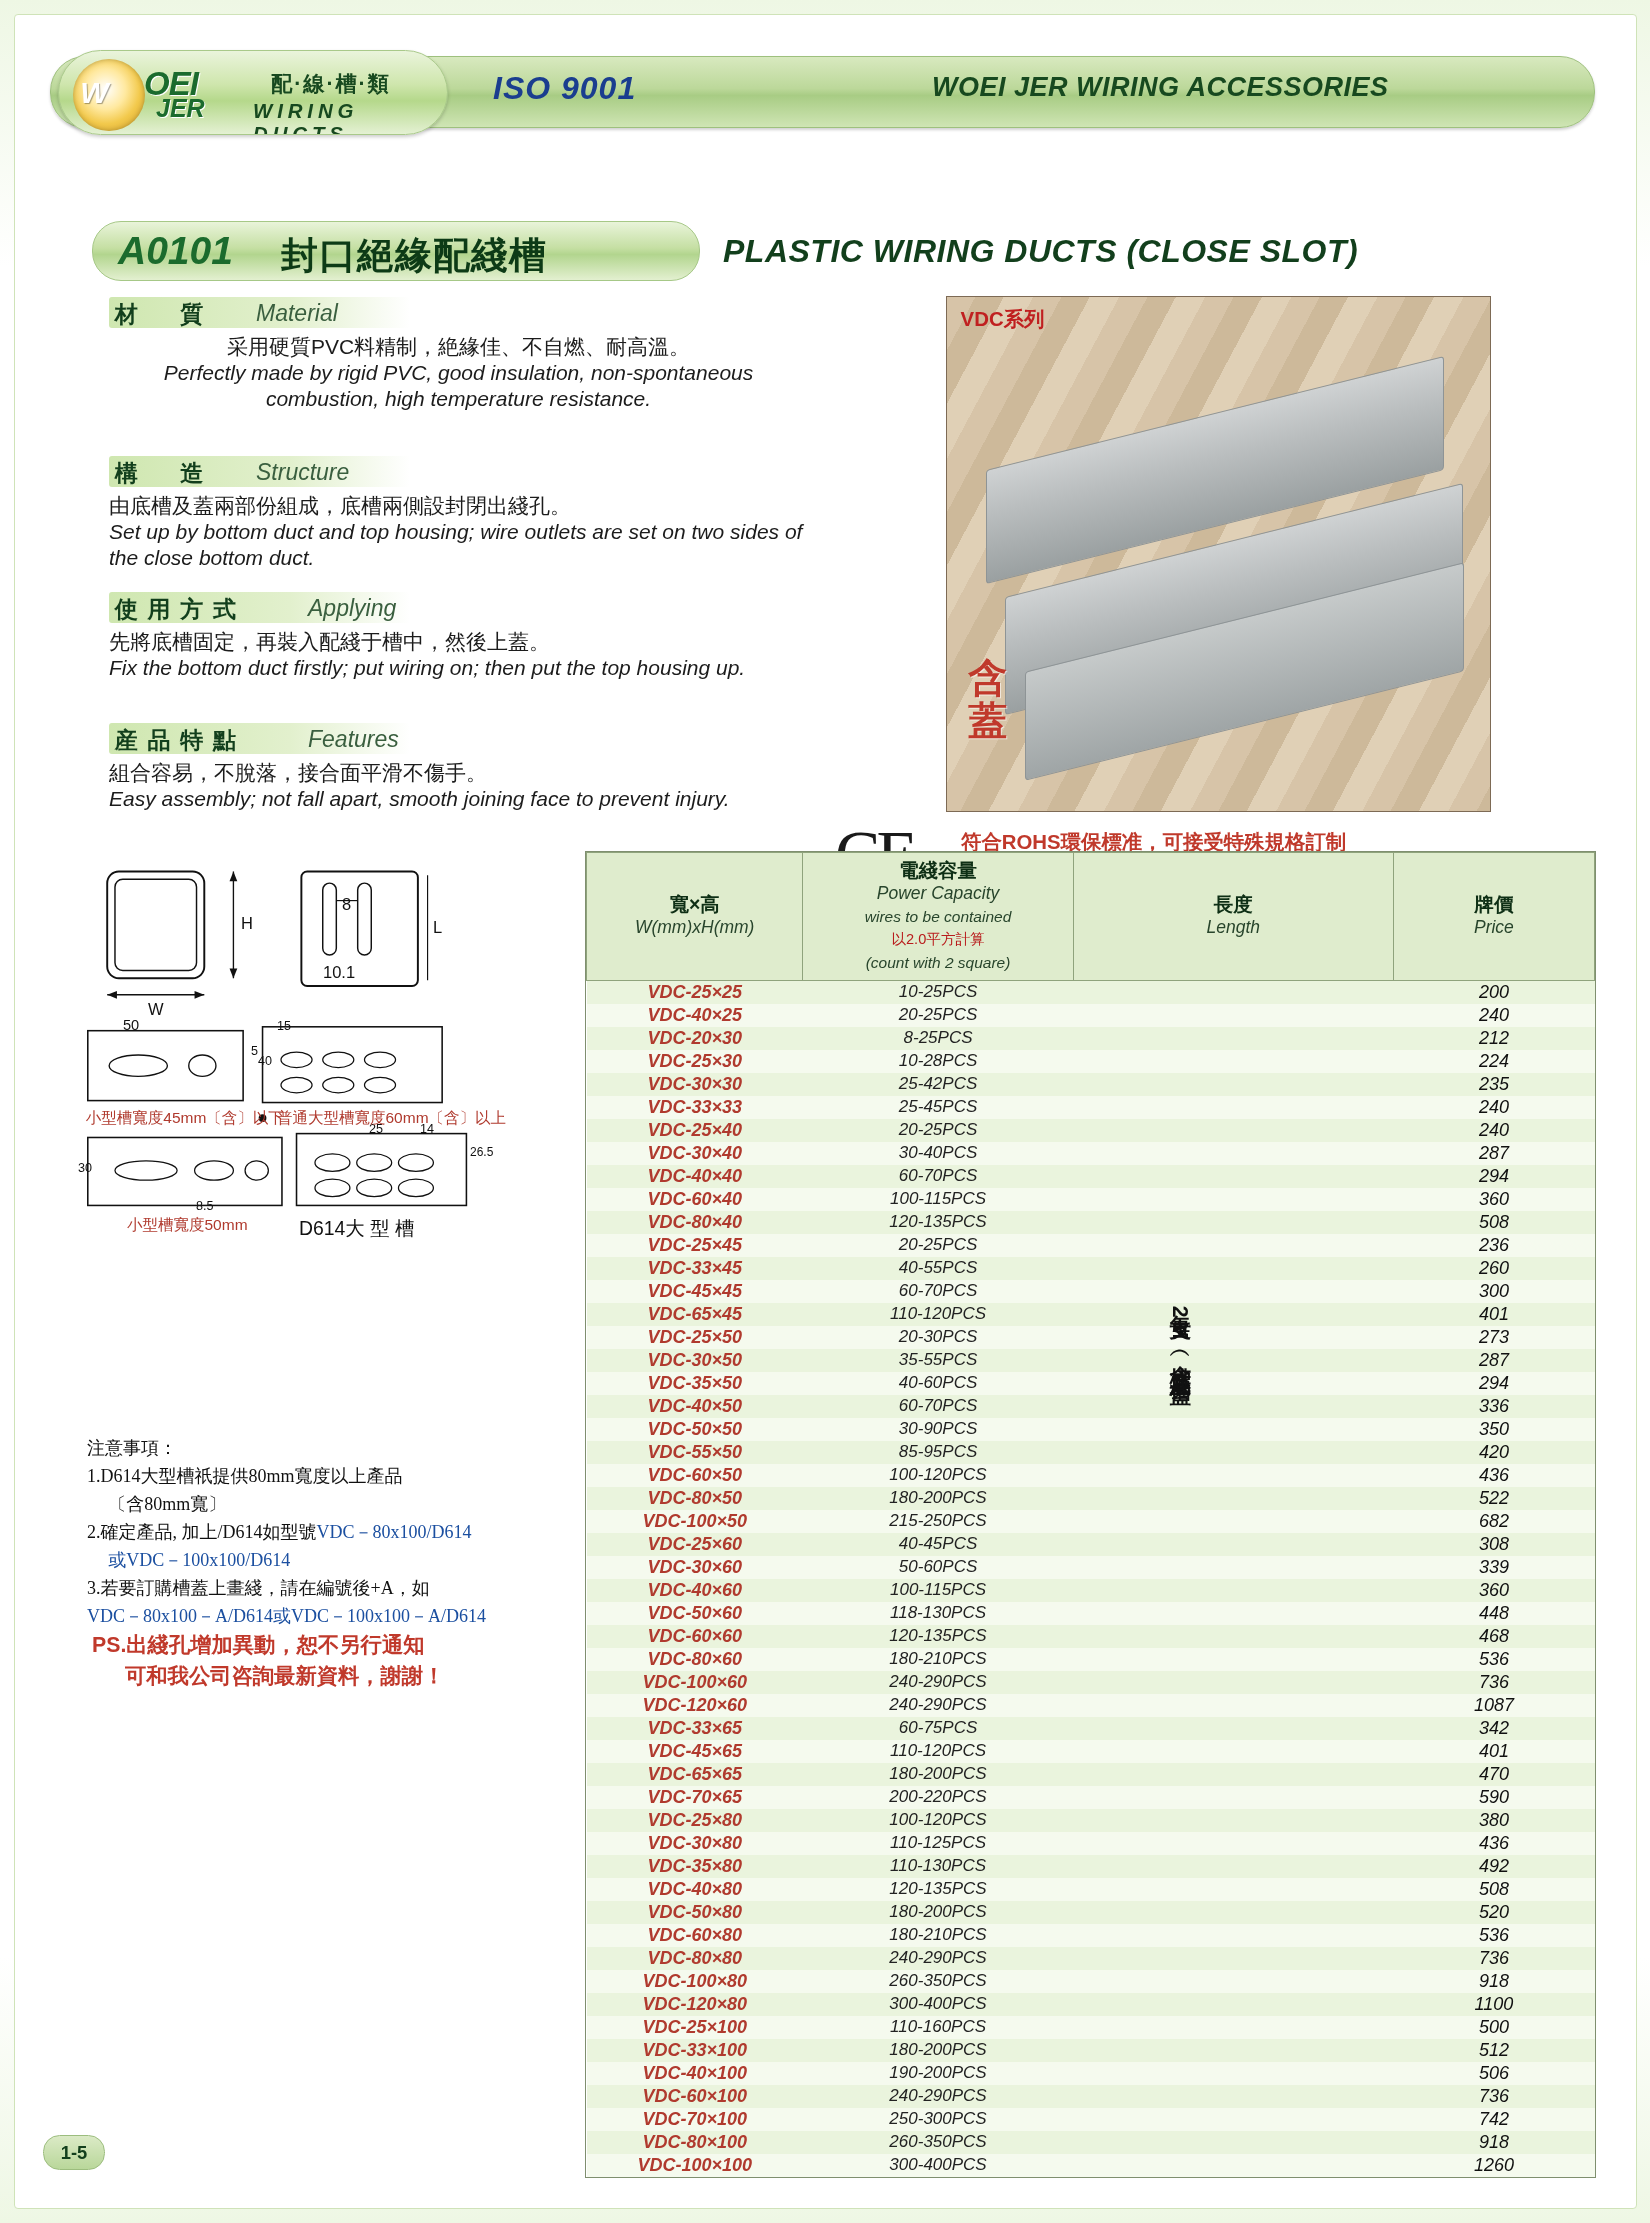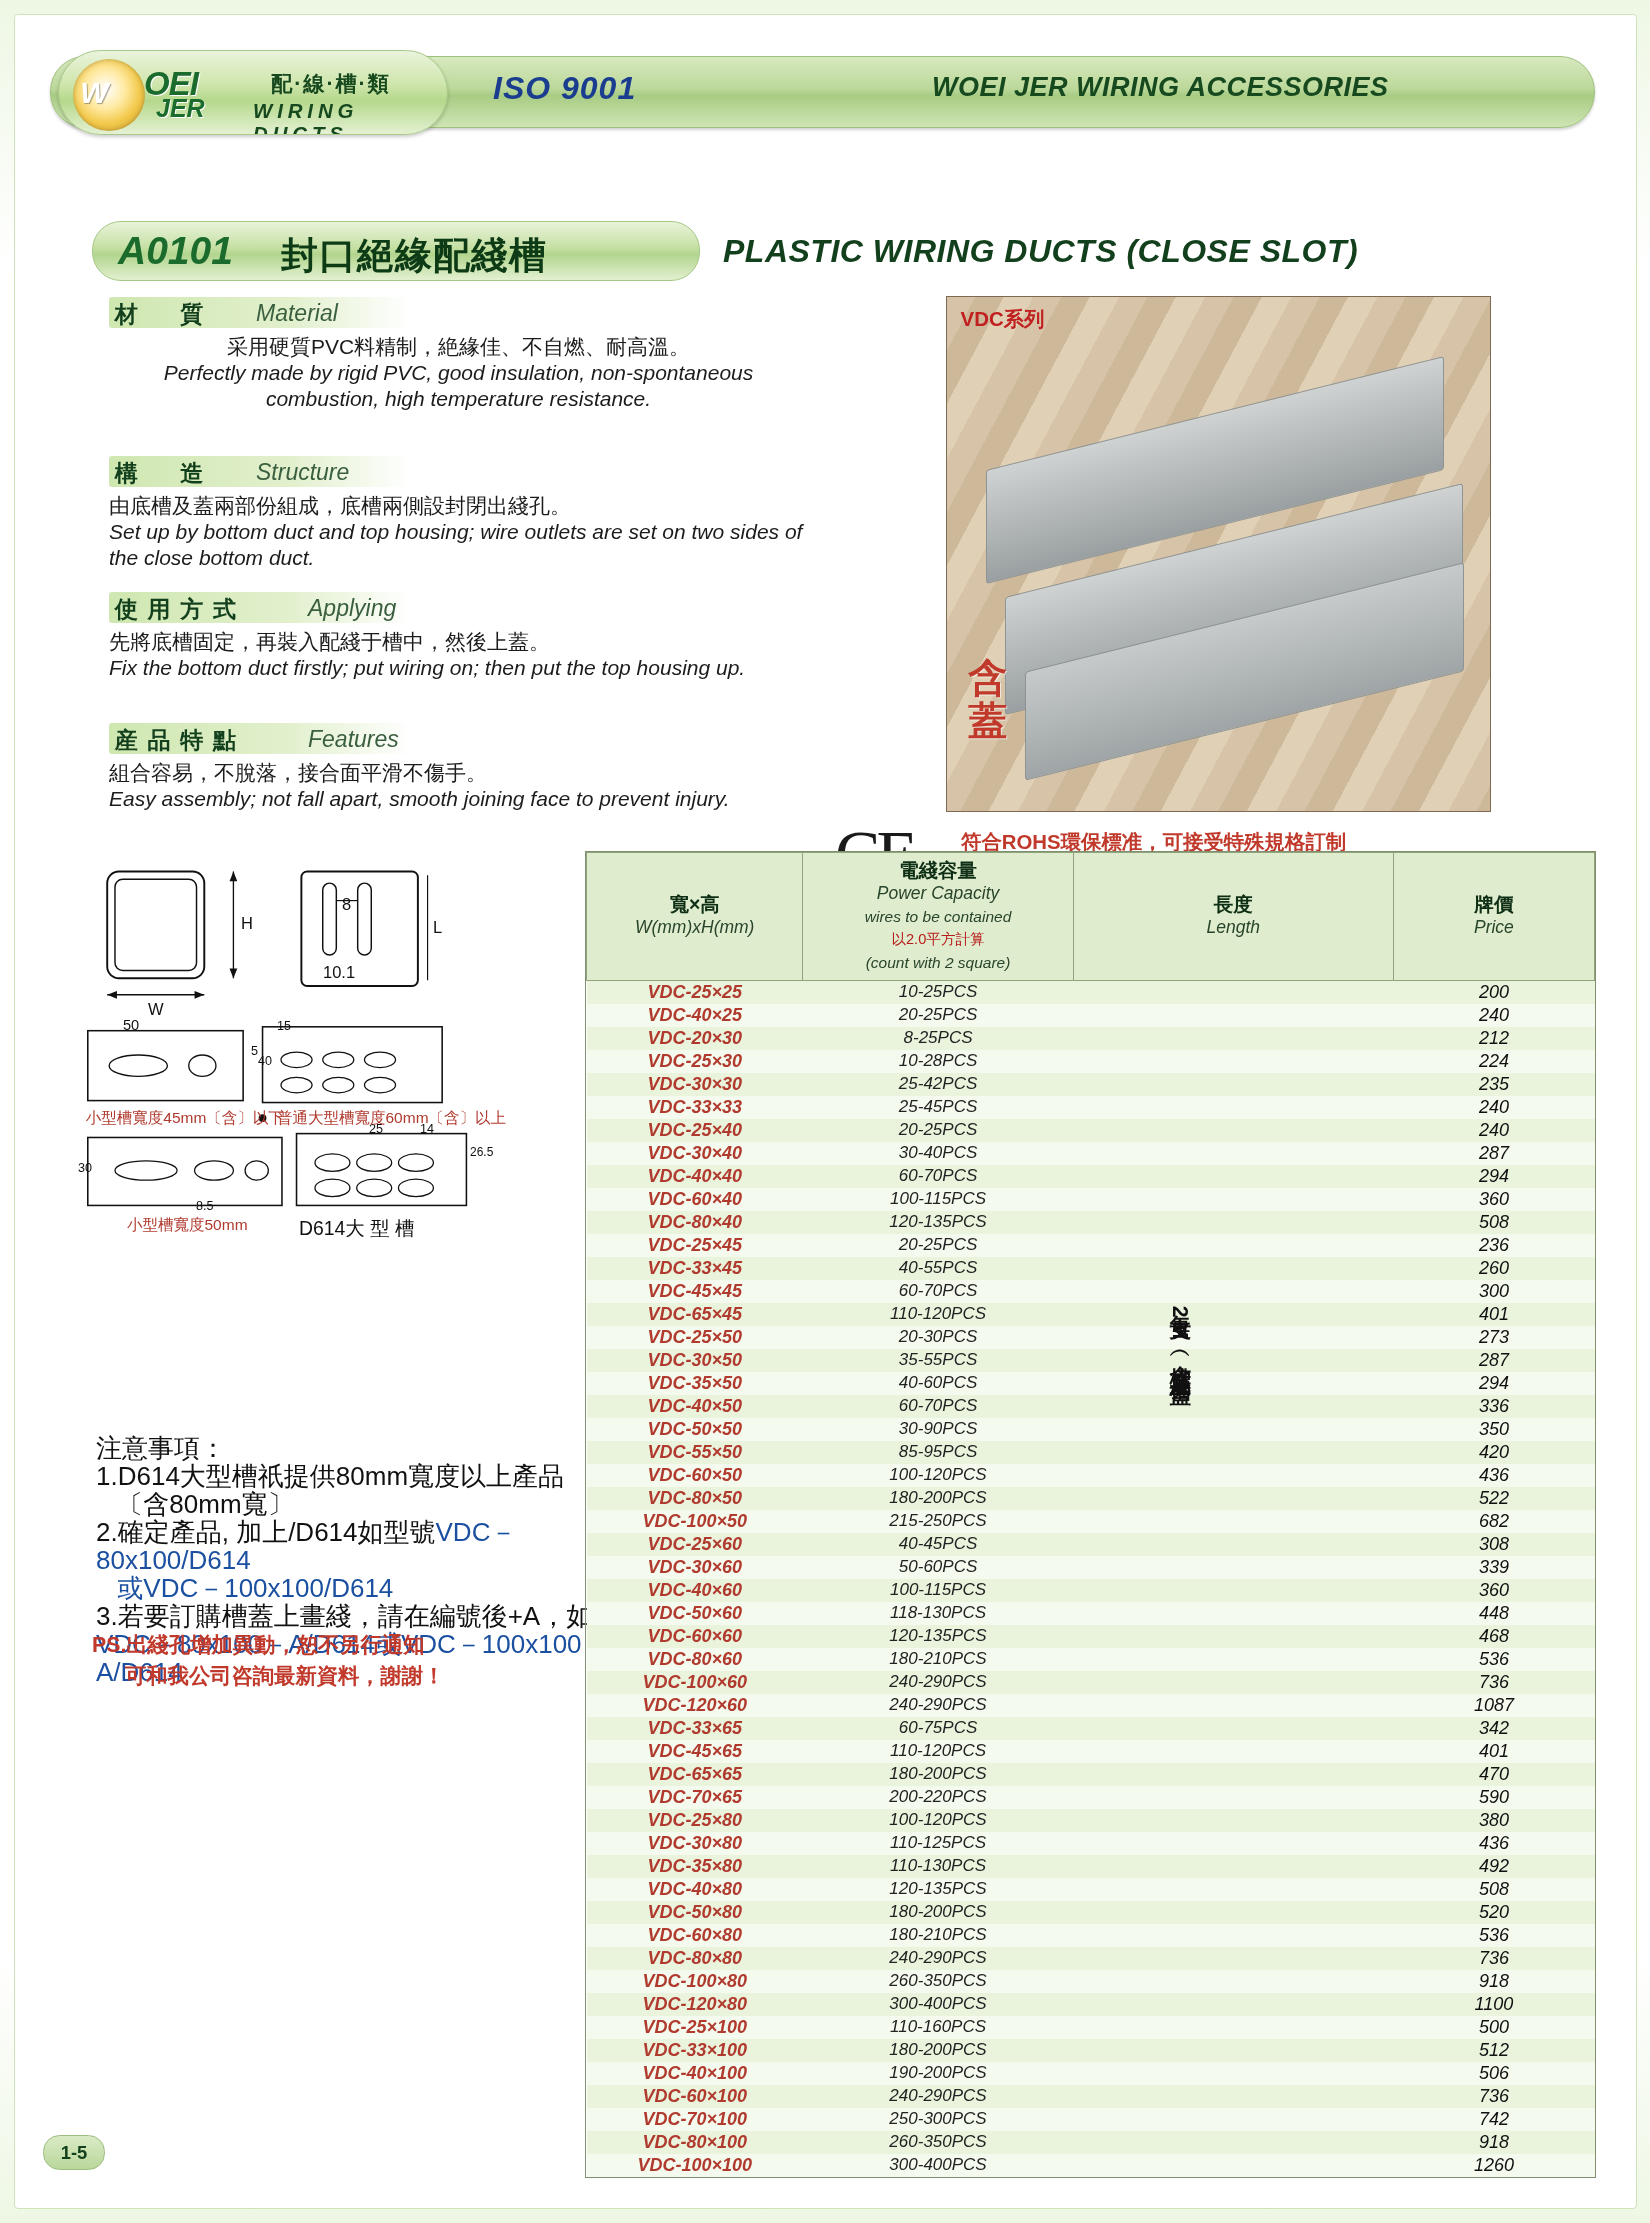--- a/index.html
+++ b/index.html
@@ -135,21 +135,21 @@
   .ce-mark{
     position:absolute;left:835px;top:815px;font-size:68px;font-weight:normal;color:#1a1a1a;
     font-family:"Liberation Serif", serif;letter-spacing:-3.9px;
   }
   .rohs{
     position:absolute;left:961px;top:828px;font-size:20.4px;color:#c0392b;font-weight:bold;
   }
   
   .draw-area{position:absolute;left:78px;top:854px;width:505px;height:466px;}
   .note{
-    position:absolute;left:96px;top:1434px;width:514px;font-size:26px;line-height:28px;color:#111;
+    position:absolute;left:87px;top:1434px;width:514px;font-size:18px;line-height:28px;color:#111;font-family:Liberation Serif, serif;
   }
   .note .blue{color:#1b4fa0;}
   .ps{
     position:absolute;left:92px;top:1630px;width:524px;font-size:21.3px;line-height:31px;
     color:#c0392b;font-weight:bold;
   }
   
   .table-wrap{
     position:absolute;left:585px;top:851px;width:1009px;
     border:1px solid #7f8f6f;

